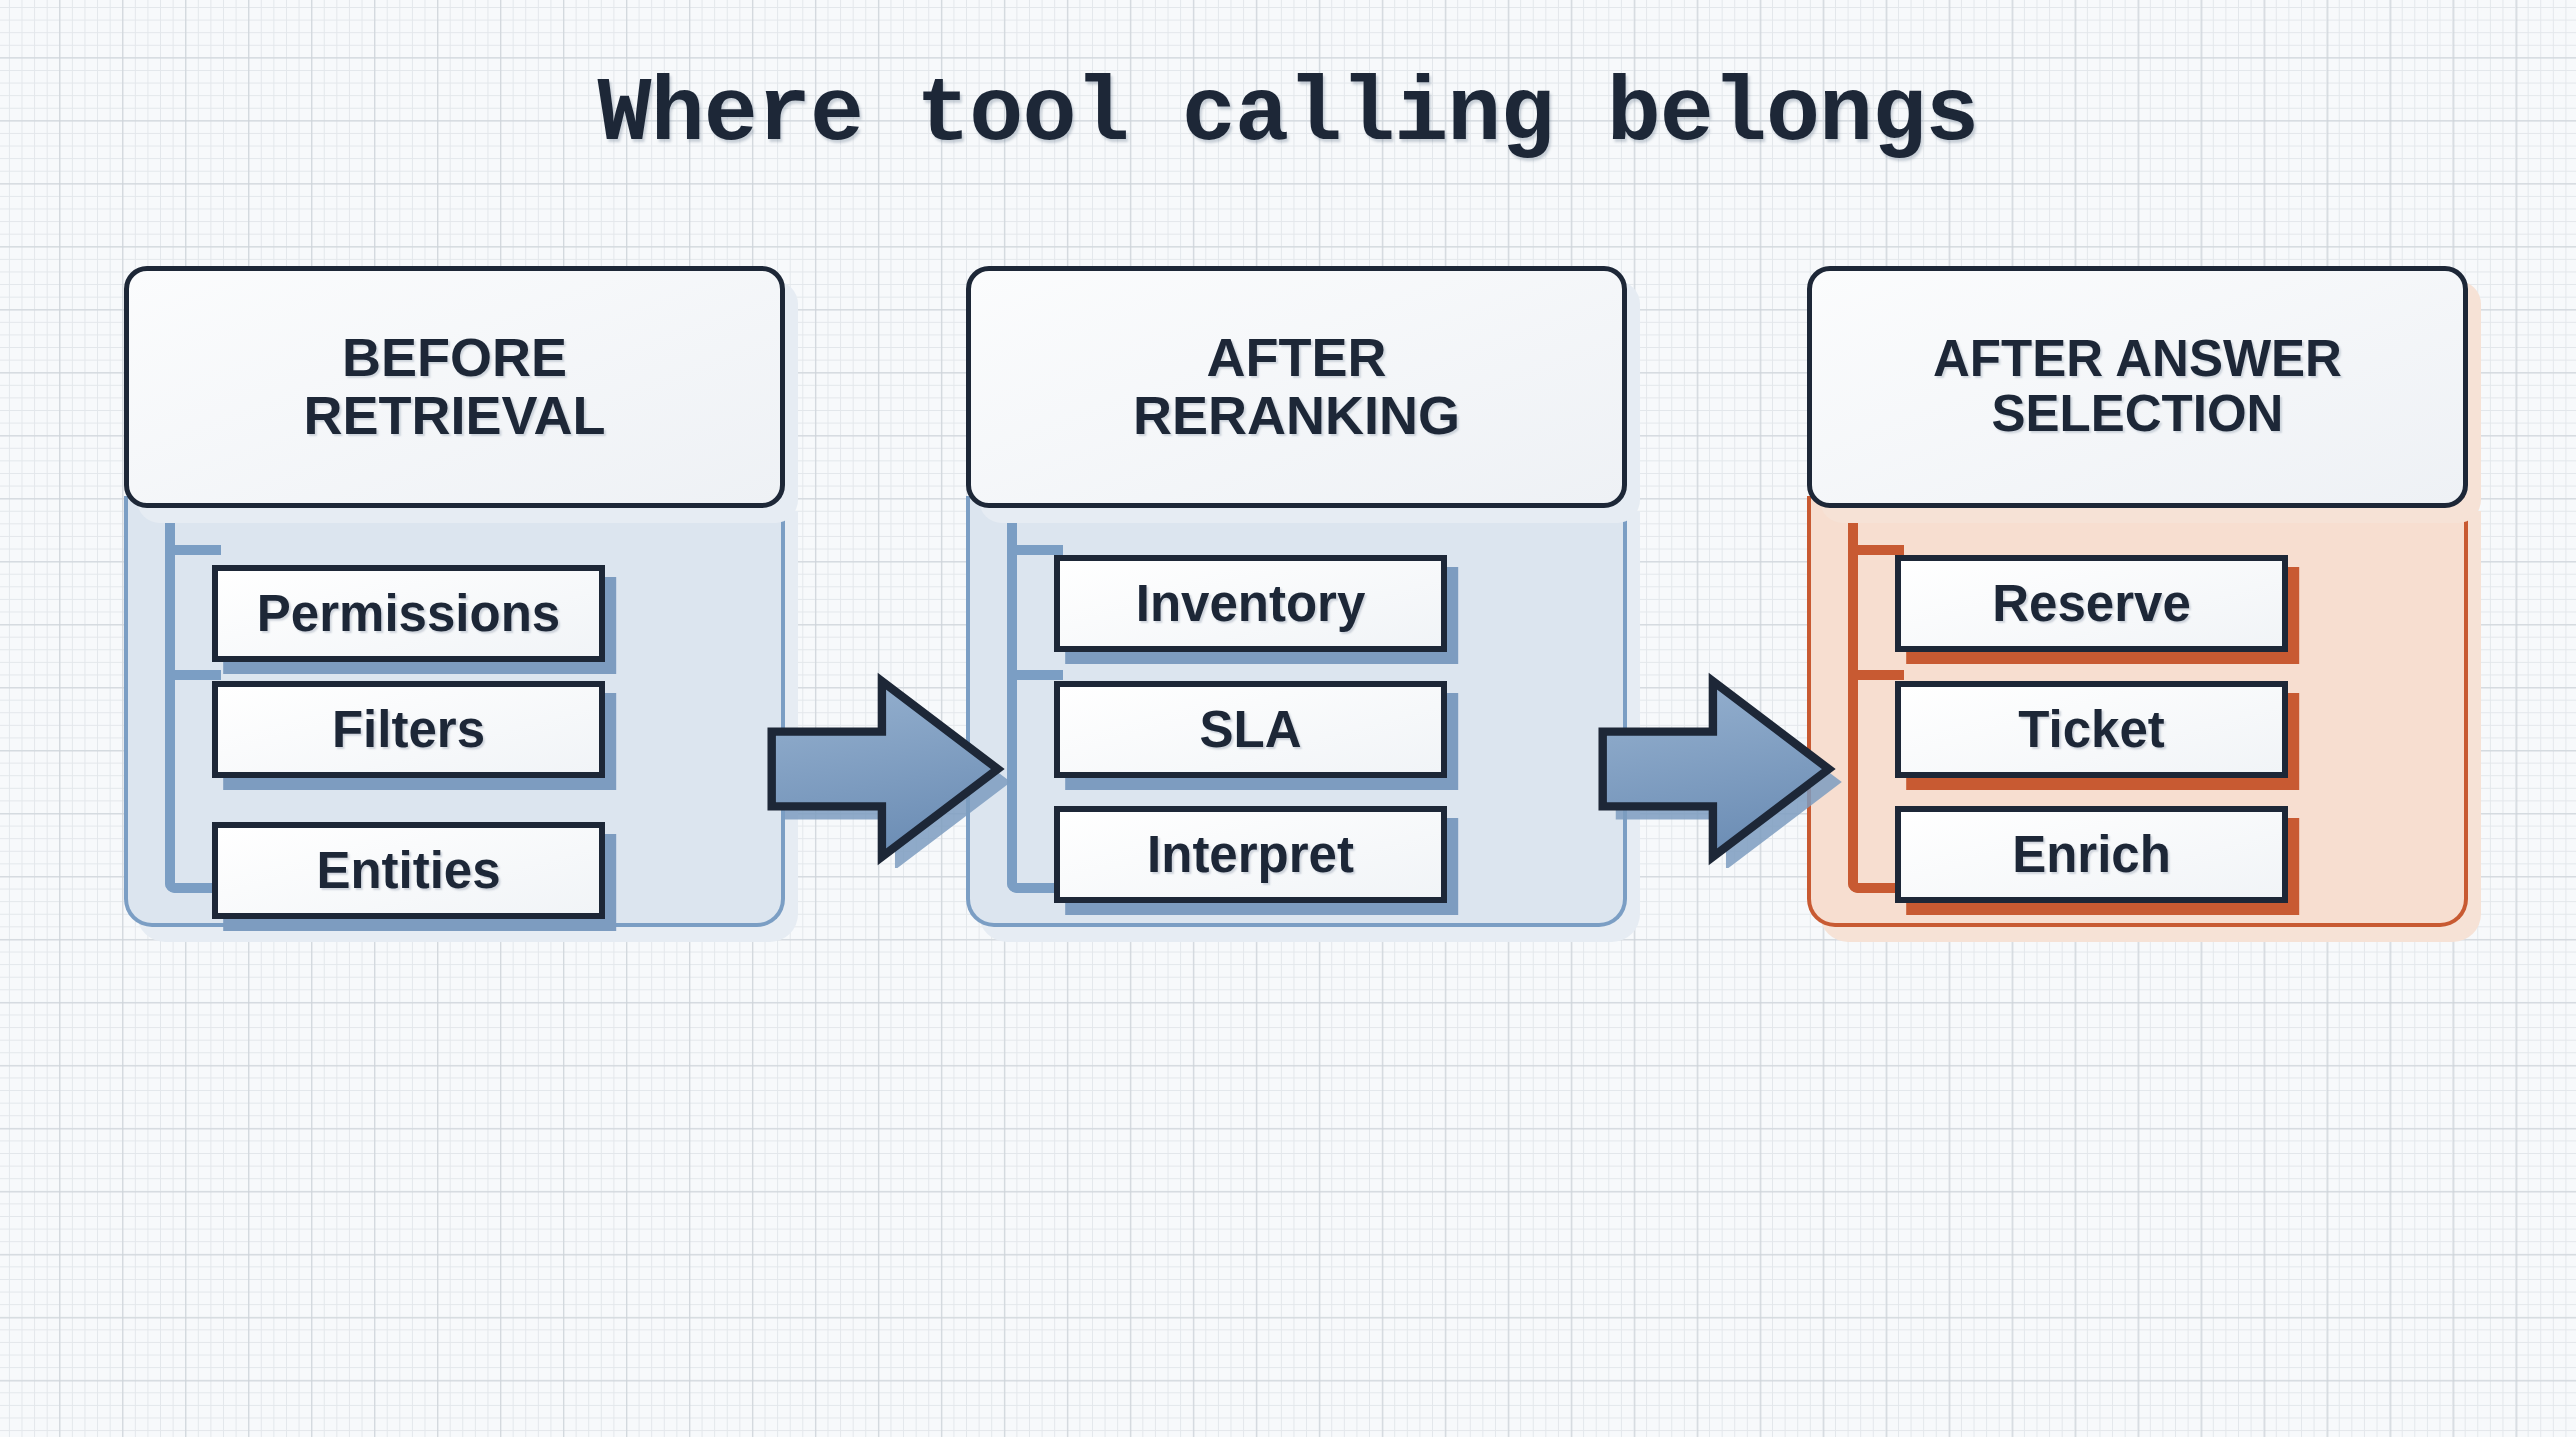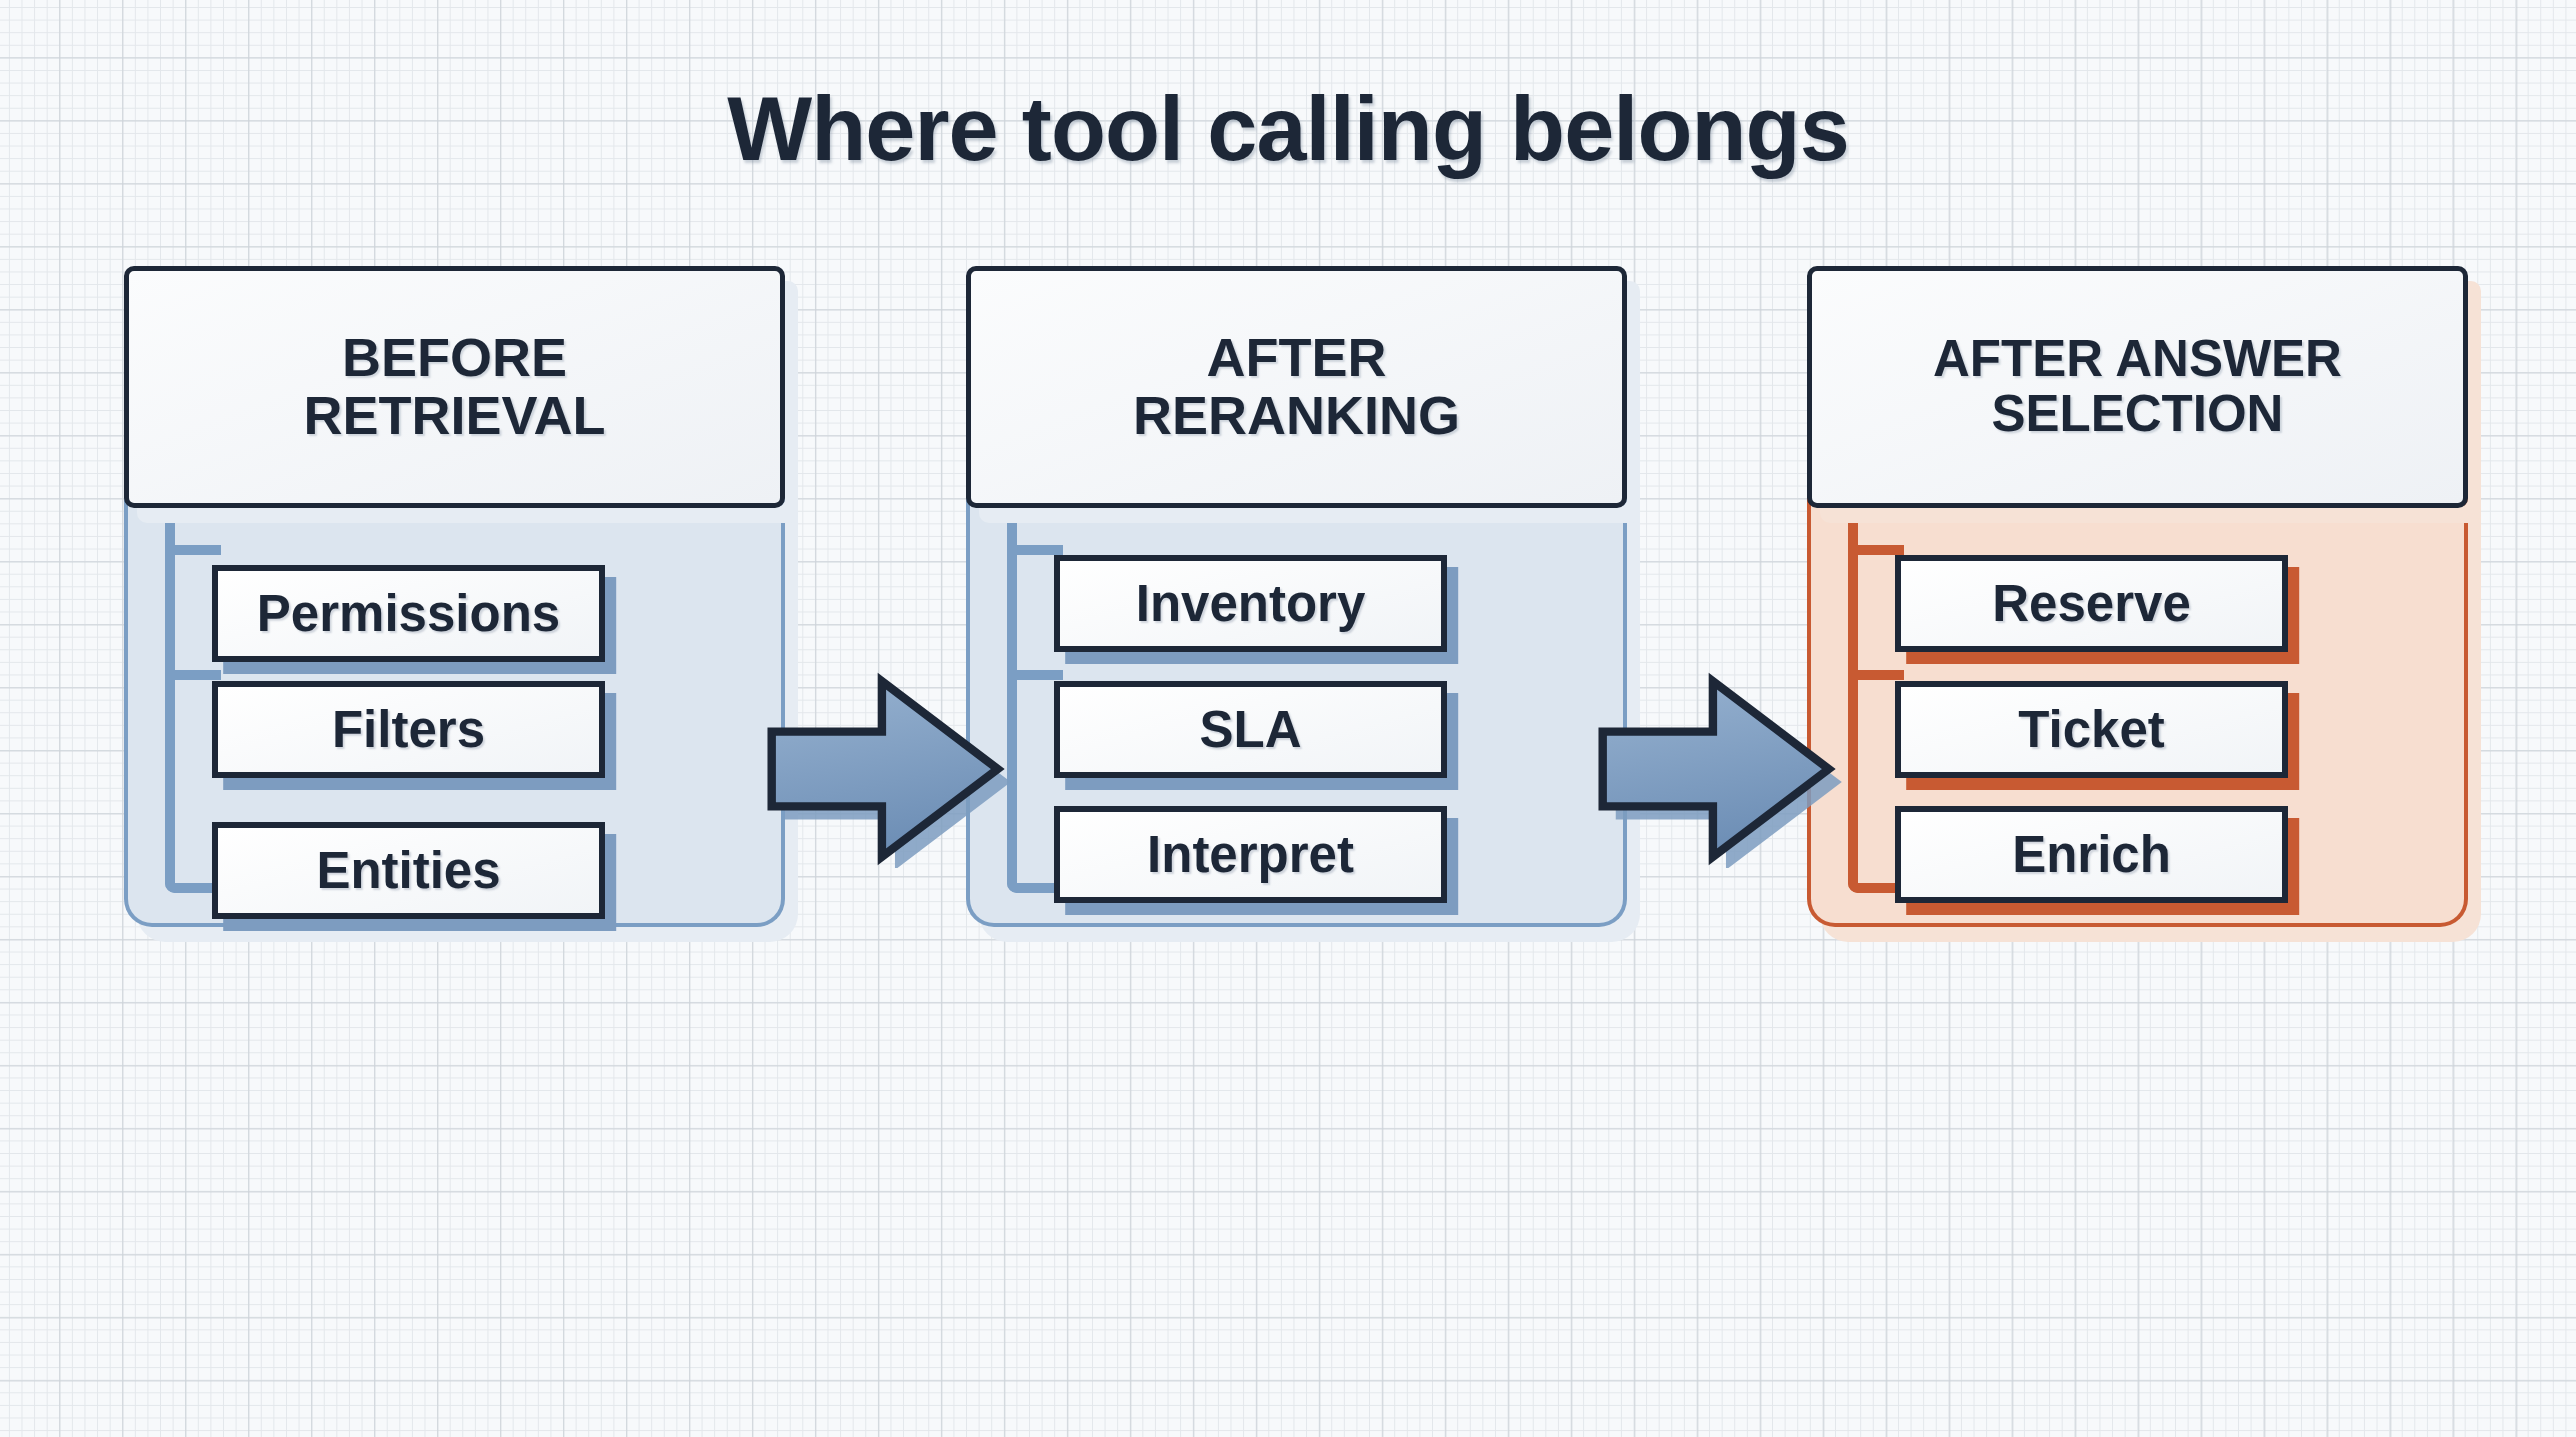--- a/index.html
+++ b/index.html
@@ -34,29 +34,30 @@
       12.6px 12.6px,
       12.6px 12.6px;
     background-position: -3.7px -5.6px, -3.7px -5.6px, -3.7px -5.6px, -3.7px -5.6px;
     pointer-events: none;
   }
 
   
   #title {
     position: absolute;
     left: 0;
-    top: 78px;
+    top: 64px;
     width: 2576px;
     text-align: center;
     font-size: 90px;
     font-weight: 700;
     letter-spacing: -0.9px;
     color: #1d2737;
     text-shadow: 1.9px 2.8px 2.8px rgba(110,125,145,0.35);
     white-space: nowrap;
+    font-family: Liberation Mono, monospace;
   }
 
   
   #caption {
     position: absolute;
     left: 0;
     top: 1254px;
     width: 2576px;
     text-align: center;
     font-size: 57px;
@@ -91,21 +92,21 @@
 
   
   .panel-header {
     position: absolute;
     left: 0;
     top: 0;
     width: 661px;
     height: 242px;
     box-sizing: border-box;
     border: 5.6px solid #1d2737;
-    border-radius: 10px;
+    border-radius: 23px;
     background: linear-gradient(160deg, #fbfcfd 0%, #eef1f5 100%);
     box-shadow: 13px 15px 0 0 var(--panel-shadow);
     display: flex;
     align-items: center;
     justify-content: center;
     z-index: 4;
   }
   .panel-header-label {
     font-size: 54px;
     font-weight: 700;

